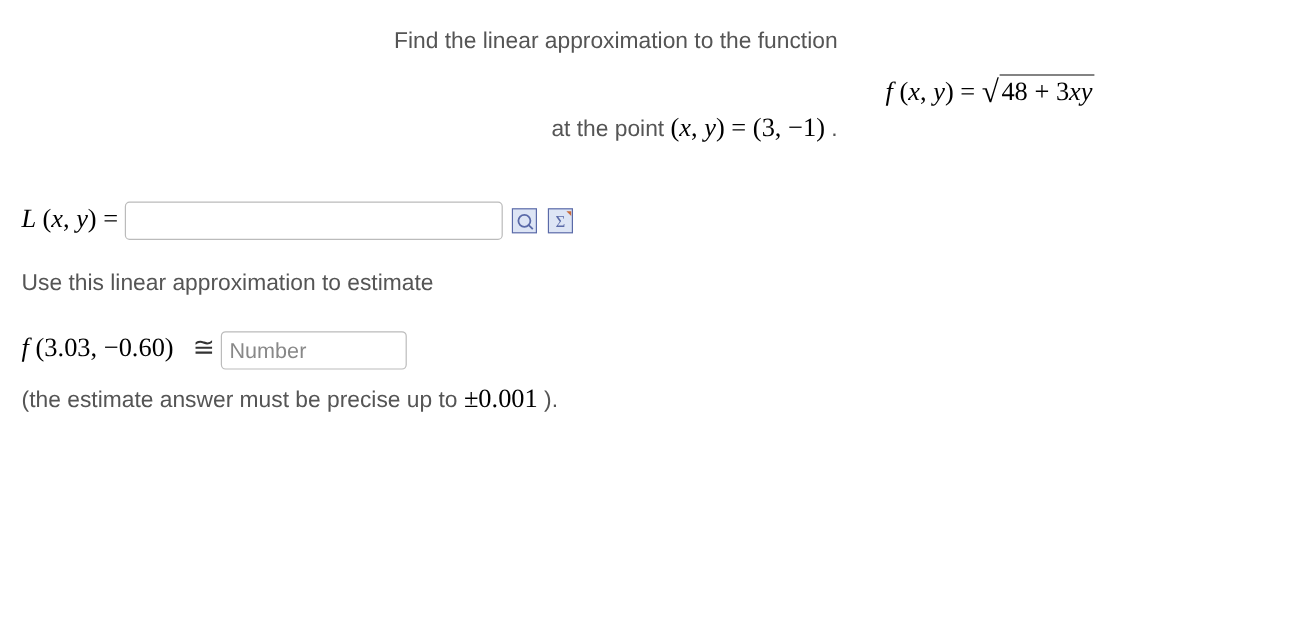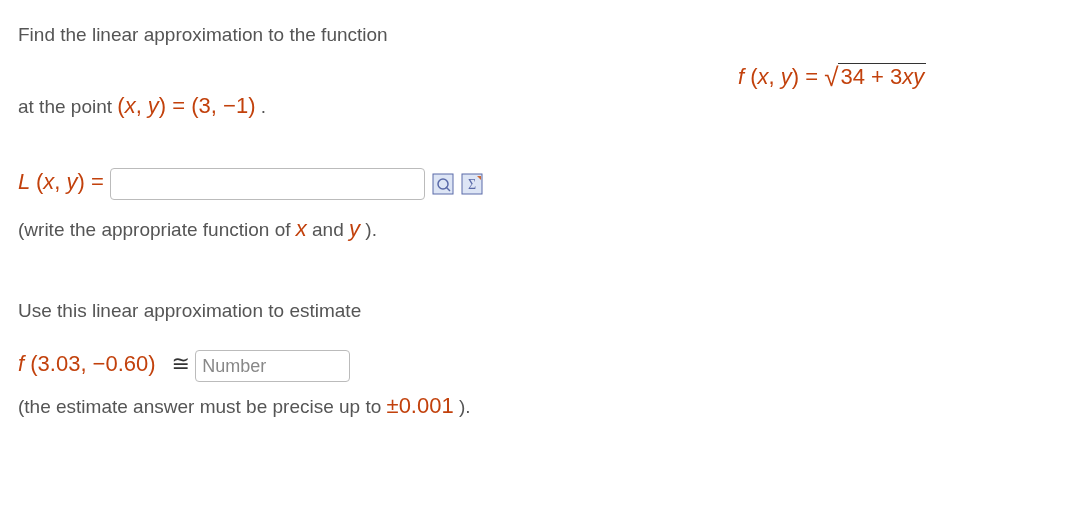--- a/index.html
+++ b/index.html
@@ -9,23 +9,23 @@
     }
     body {
       font-family: Arial, Helvetica, sans-serif;
       font-size: 19px;
       color: #555;
       padding: 20px 18px;
       width: 1078px;
       background: #fff;
     }
     .math {
-      font-family: Liberation Sans, sans-serif;
+      font-family: Liberation Serif, serif;
       font-style: italic;
-      color: #c2410c;
+      color: #000000;
       font-size: 22px;
     }
     .math-plain {
       font-style: normal;
     }
     .row {
       margin-bottom: 8px;
       line-height: 1.6;
     }
     .left-col {
@@ -67,23 +67,23 @@
       height: 22px;
       vertical-align: middle;
       margin-left: 2px;
       cursor: pointer;
     }
     .sqrt-bar {
       border-top: 1.5px solid #333;
       display: inline-block;
       padding: 0 2px;
     }
-    .block1 { margin-bottom: 38px; }
-    .block2 { margin-bottom: 40px; }
-    .block3 { margin-bottom: 11px; }
+    .block1 { margin-bottom: 38px; text-align: right; }
+    .block2 { margin-bottom: 40px; text-align: right; }
+    .block3 { margin-bottom: 22px; }
     .block4 { margin-bottom: 50px; }
     .block5 { margin-bottom: 20px; }
     .block6 { margin-bottom: 6px; }
     .approx {
       font-family: 'Times New Roman', serif;
       font-size: 22px;
       font-style: normal;
       color: #333;
     }
   </style>
@@ -109,34 +109,31 @@
     </span>
     <span class="icon-btn">
       <svg viewBox="0 0 22 22">
         <rect x="1" y="1" width="20" height="20" fill="#dde5f5" stroke="#5a6aa8" stroke-width="1"></rect>
         <text x="11" y="16" text-anchor="middle" font-size="14" font-family="serif" fill="#5a6aa8">Σ</text>
         <polygon points="16,3 20,3 20,7" fill="#c96a3a"></polygon>
       </svg>
     </span>
   </div>
 
-  <div class="row block4">
-    <span>(write the appropriate function of </span><span class="math">x</span><span>  and </span><span class="math">y</span><span> ).</span>
-  </div>
 
   <div class="row block5">Use this linear approximation to estimate</div>
 
   <div class="row block6">
     <span class="math">f <span class="math-plain">(3.03, −0.60)</span></span>
     &nbsp;&nbsp;<span class="approx">≅</span>
     <input type="text" class="input-number" placeholder="Number" style="">
   </div>
 
   <div class="row">
     <span>(the estimate answer must be precise up to </span><span class="math math-plain" style="font-style:normal">±0.001</span><span> ).</span>
   </div>
 </div>
 
 <div class="right-col">
-  <span class="math">f <span class="math-plain">(</span>x<span class="math-plain">, </span>y<span class="math-plain">) = </span></span><span class="math math-plain" style="font-size:26px;position:relative;top:2px">√</span><span class="math sqrt-bar"><span class="math-plain">34 + 3</span>xy</span>
+  <span class="math">f <span class="math-plain">(</span>x<span class="math-plain">, </span>y<span class="math-plain">) = </span></span><span class="math math-plain" style="font-size:26px;position:relative;top:2px">√</span><span class="math sqrt-bar"><span class="math-plain">48 + 3</span>xy</span>
 </div>
 
 <div class="clear"></div>
 
 </body></html>

